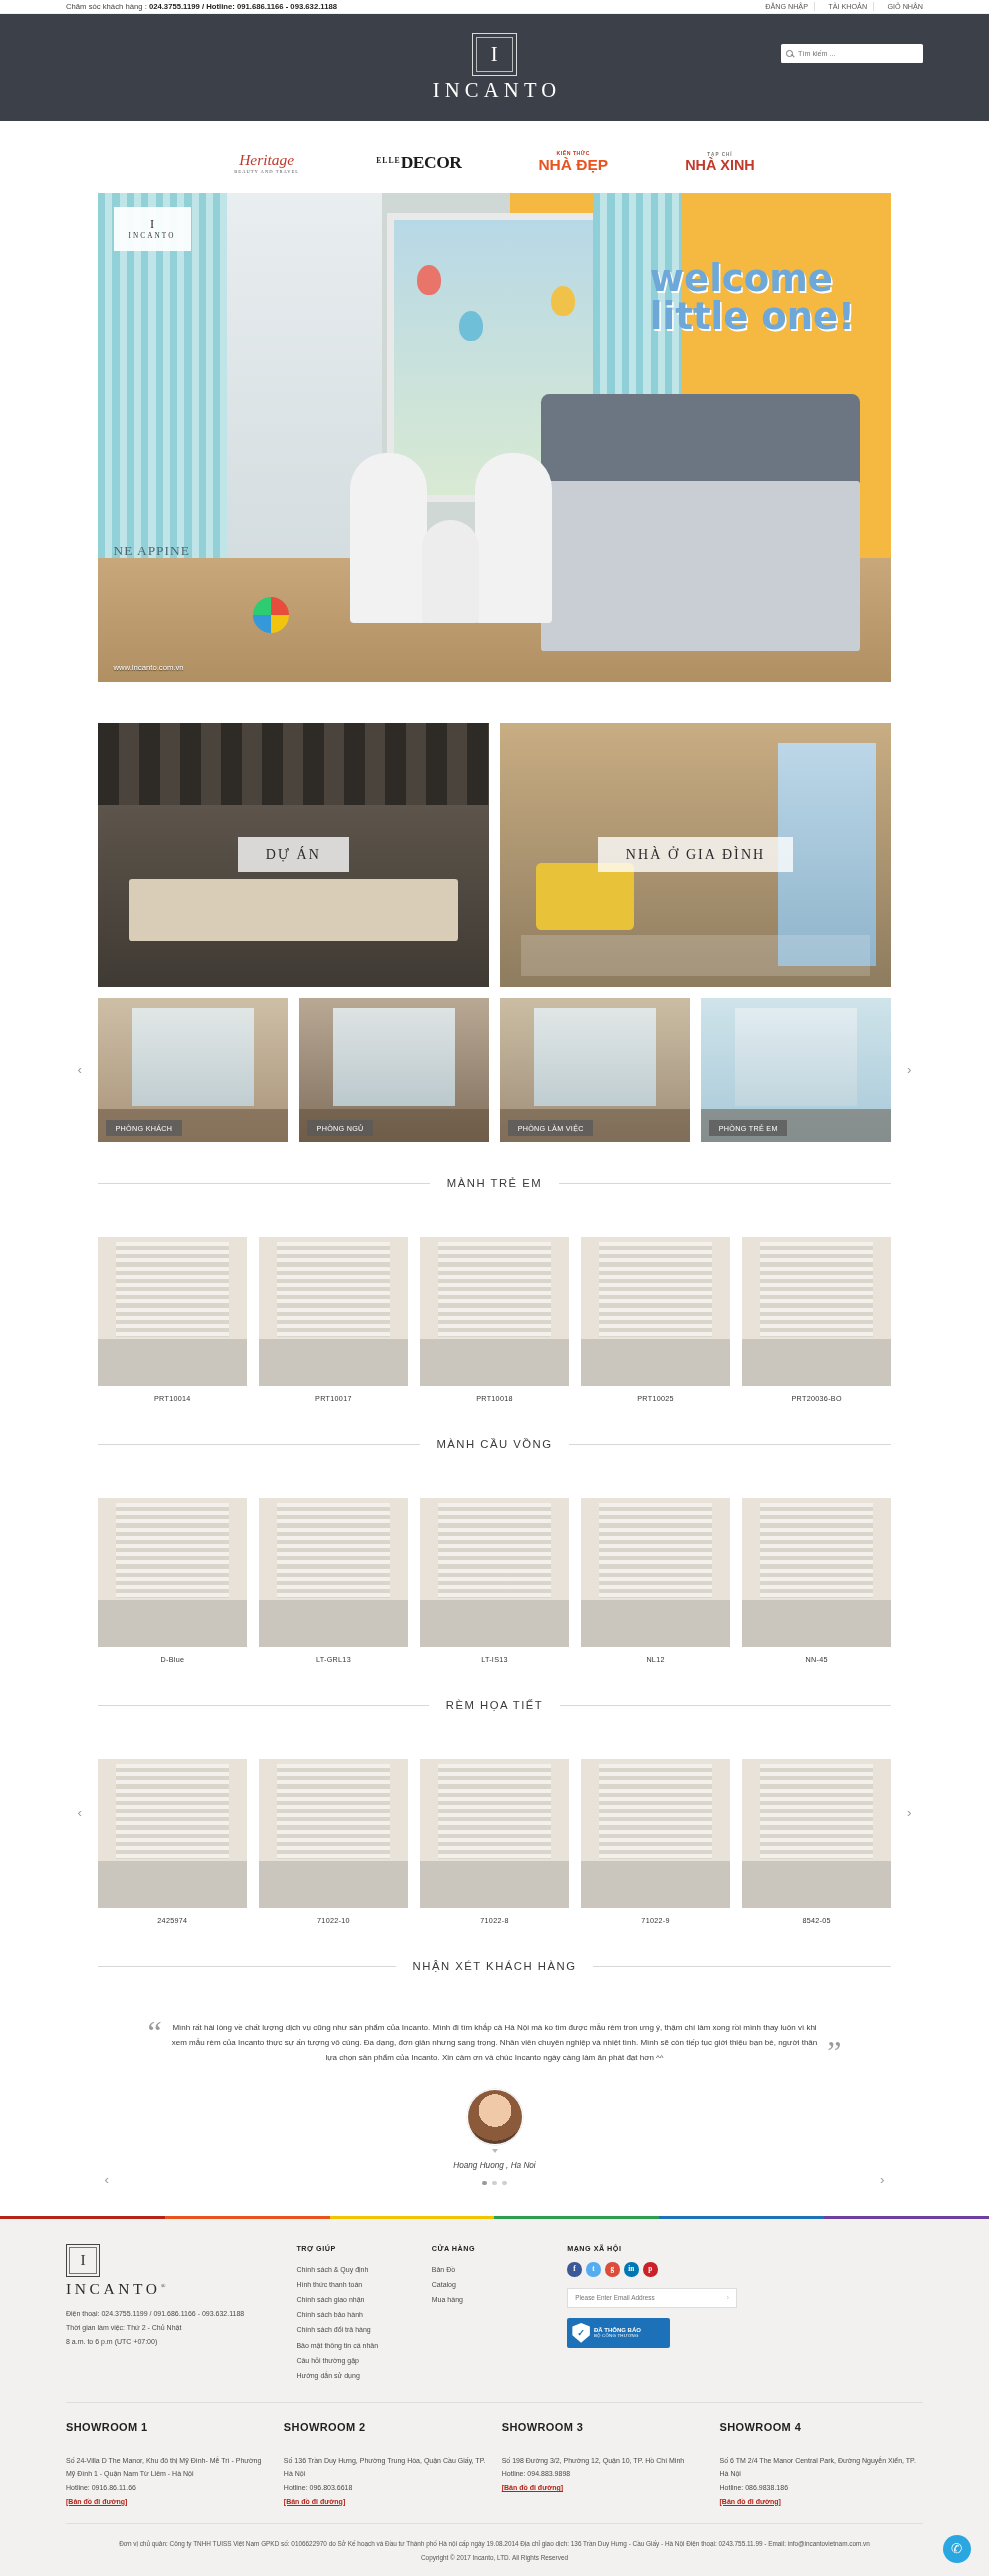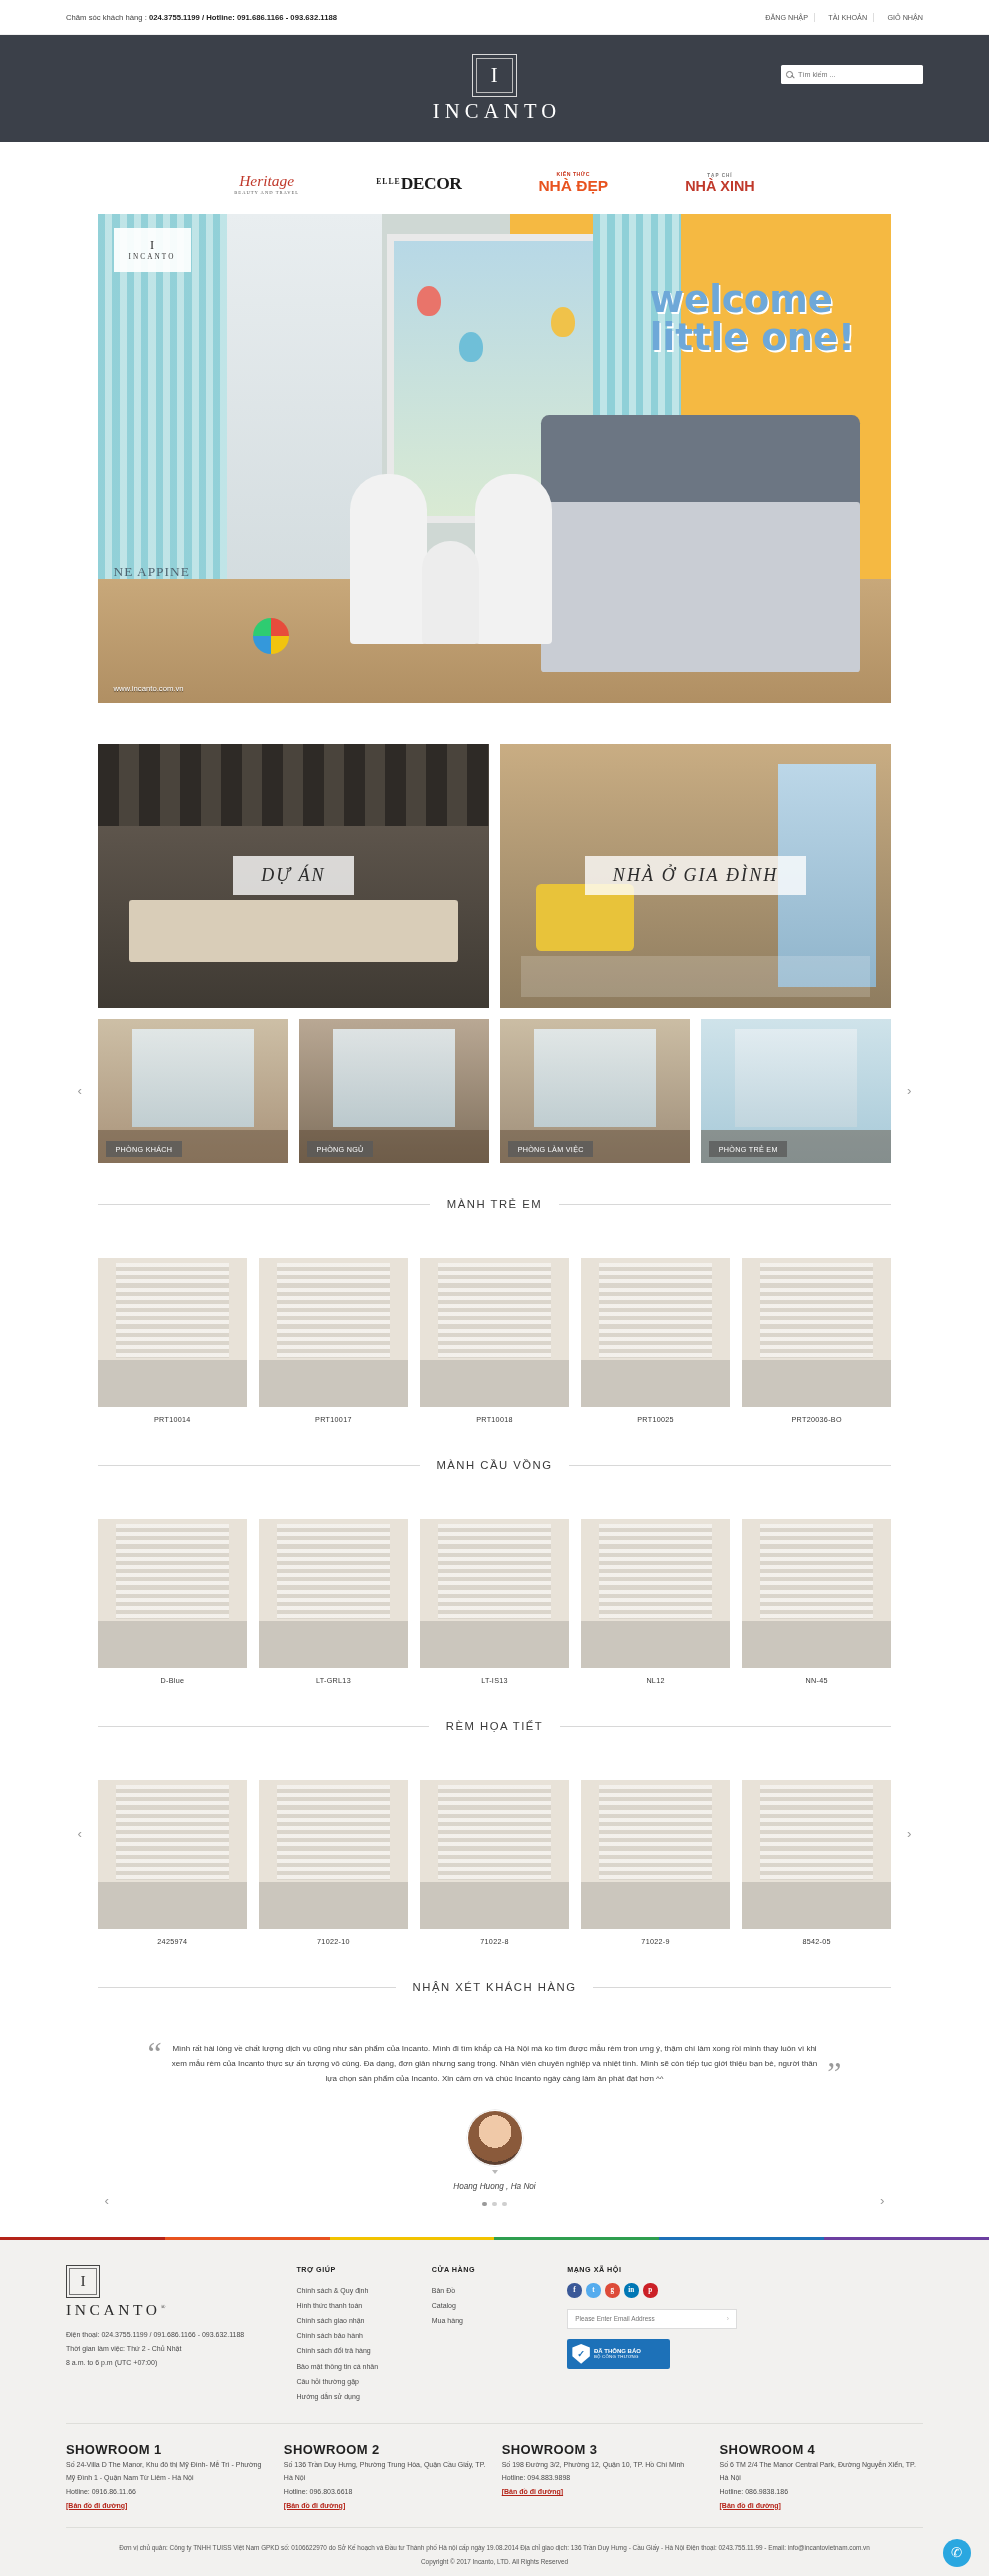--- a/index.html
+++ b/index.html
@@ -8,21 +8,21 @@
     width: 989px;
     background: #ffffff;
     color: #333;
     -webkit-font-smoothing: antialiased;
   }
   .wrap { width: 989px; margin: 0 auto; }
 
   
   .topbar {
     background: #ffffff;
-    height: 35px;
+    height: 14px;
     display: flex;
     align-items: center;
     padding: 0 66px;
     font-size: 7.7px;
     border-bottom: 0.5px solid #f0f0f0;
   }
   .topbar .hotline { color: #444; }
   .topbar .hotline b { color: #222; font-weight: bold; }
   .topbar .spacer { flex: 1; }
   .topbar .links { display: flex; gap: 7px; align-items: center; font-size: 7.2px; }
@@ -232,25 +232,24 @@
   }
   .cat-tile .rug-b {
     position:absolute; left: 20.6px; right: 20.6px; bottom: 10.3px; height: 41px;
     background: rgba(255,255,255,.18);
   }
   .cat-label {
     position: relative;
     z-index: 3;
     background: rgba(255,255,255,.78);
     color: #2b2b2b;
-    font-size: 18px;
+    font-size: 14px;
     letter-spacing: 2.1px;
     padding: 9.3px 28px;
     font-family: "Liberation Serif", serif;
-    font-style: italic;
   }
 
   
   .thumb-strip {
     width: 793px; margin: 11.3px auto 0;
     display: flex; gap: 11.3px; position: relative;
   }
   .thumb {
     flex: 1; height: 144px; position: relative; overflow: hidden;
     background: linear-gradient(#cdbfa6,#a9937a);
@@ -473,21 +472,21 @@
   .bct .t1 { font-size: 6px; font-weight: bold; }
   .bct .t2 { font-size: 4.4px; letter-spacing: 0.2px; }
 
   .showrooms {
     display: flex; gap: 14.4px;
     border-top: 0.5px solid #dededa;
     margin-top: 19.6px;
     padding-top: 17.5px;
   }
   .sr { flex: 1; }
-  .sr h4 { font-size: 13px; font-weight: bold; color: #1f1f1f; letter-spacing: 0.4px; margin-bottom: 1px; }
+  .sr h4 { font-size: 11px; font-weight: bold; color: #1f1f1f; letter-spacing: 0.4px; margin-bottom: 21px; }
   .sr p { font-size: 7px; line-height: 1.95; color: #4a4a4a; }
   .sr .map { color: #b42318; font-size: 7px; font-weight: bold; margin-top: 3.1px; display:inline-block;}
 
   .legal {
     border-top: 0.5px solid #dededa;
     margin-top: 17.5px;
     padding-top: 13.4px;
     text-align: center;
     font-size: 6.4px;
     color: #555;

